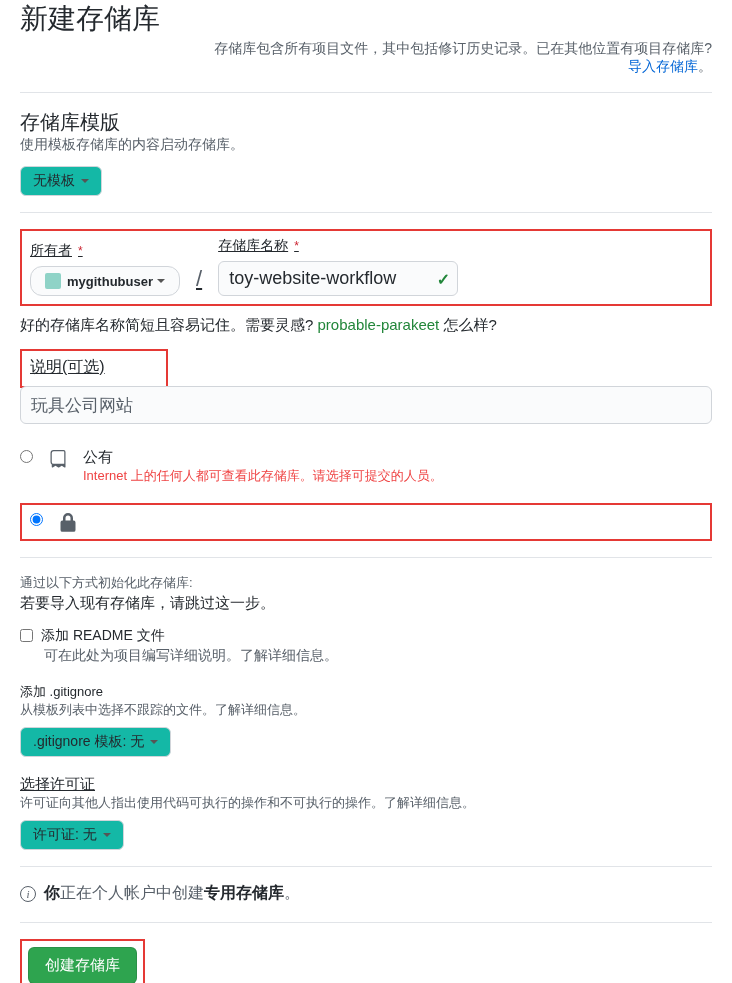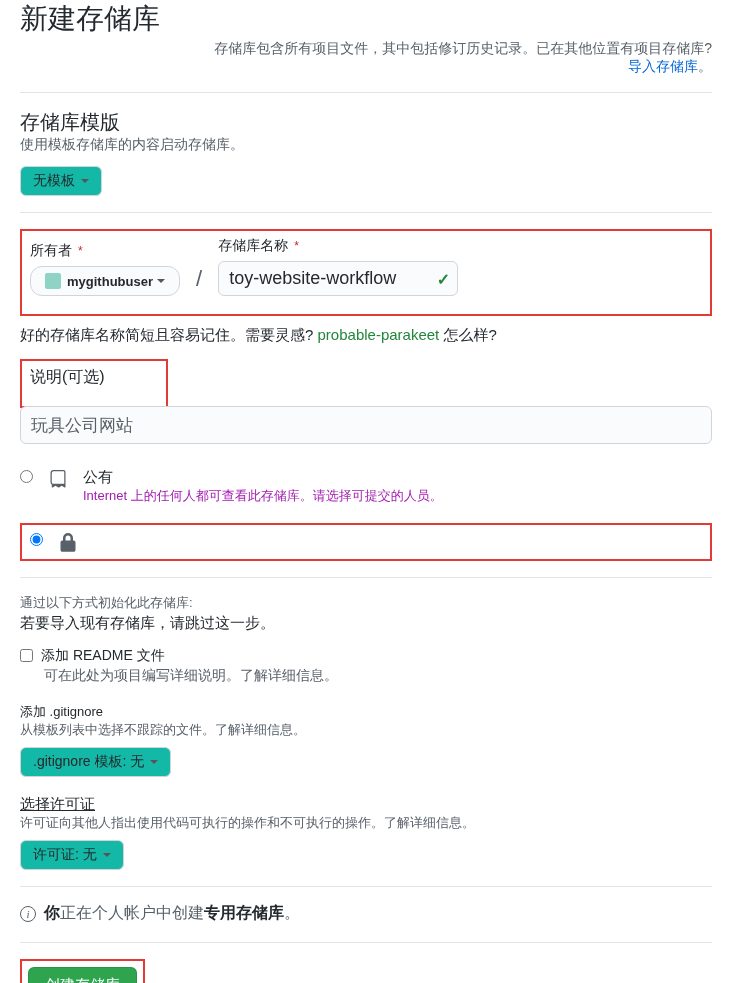--- a/index.html
+++ b/index.html
@@ -19,21 +19,21 @@
   .section-title { font-size:20px; font-weight:400; margin-bottom:0; }
   .section-desc { color:#586069; font-size:14px; margin-bottom:12px; }
   .select-btn {
     display:inline-flex; align-items:center;
     background:#14b8a6; border:1px solid #d1d5da; border-radius:6px;
     padding:5px 12px; font-size:14px; color:#24292e; cursor:pointer;
   }
   .caret { margin-left:6px; display:inline-block; width:0;height:0;
     border-left:4px solid transparent; border-right:4px solid transparent;
     border-top:4px solid #555; }
-  .red-box { border:2px solid #e53935; padding:6px 8px 18px 8px; }
+  .red-box { border:2px solid #e53935; padding:6px 8px 8px 8px;text-decoration:underline; }
   .row-owner { display:flex; align-items:flex-end; gap:12px; }
   .field-label { font-size:14px; color:#24292e; margin-bottom:6px; display:flex; align-items:center; }
   .asterisk { color:#cb2431; margin-left:6px; font-size:12px; }
   .owner-btn {
     display:inline-flex; align-items:center; background:#fafbfc;
     border:1px solid #d1d5da; border-radius:12px; padding:6px 10px;
     font-size:13px; color:#24292e; cursor:pointer; min-width:150px; justify-content:center;
   }
   .owner-avatar { width:16px; height:16px; background:#8fd3c7; margin-right:6px; border-radius:2px; }
   .slash { font-size:22px; color:#586069; padding:0 4px 4px 4px; }
@@ -47,21 +47,21 @@
     color:#22863a; font-weight:bold; font-size:16px; }
   .hint { margin-top:10px; font-size:15px; color:#24292e; }
   .suggest { color:#22863a; }
   .desc-section .red-box { width:148px; margin-bottom:0; }
   .desc-input-wrap { margin-top:-2px; }
   .desc-input { width:100%; }
   .vis-row { display:flex; align-items:flex-start; gap:14px; padding:6px 0; }
   .vis-red { border:2px solid #e53935; padding:6px 8px; margin-top:12px; }
   .vis-icon { width:22px; display:flex; justify-content:center; padding-top:2px; }
   .vis-text .title { font-size:15px; color:#24292e; }
-  .vis-text .desc { color:#a21caf; font-size:13px; }
+  .vis-text .desc { color:#ef4444; font-size:13px; }
   .init-title { font-size:13px; color:#586069; margin-bottom:2px; }
   .init-sub { font-size:15px; margin-bottom:14px; }
   .cb-row { display:flex; align-items:flex-start; gap:8px; }
   .cb-desc { color:#586069; font-size:14px; margin-left:24px; margin-top:2px; }
   .small-label { font-size:13px; color:#24292e; margin-top:18px; }
   .small-desc { color:#586069; font-size:13px; margin-bottom:8px; }
   .info-row { display:flex; align-items:center; gap:8px; font-size:16px; color:#586069; margin:14px 0 18px 0; }
   .info-icon { width:16px; height:16px; border:1.5px solid #586069; border-radius:50%;
     display:flex; align-items:center; justify-content:center; font-size:11px; font-style:italic; font-family:serif; }
   .info-row b { color:#24292e; font-weight:600; }

